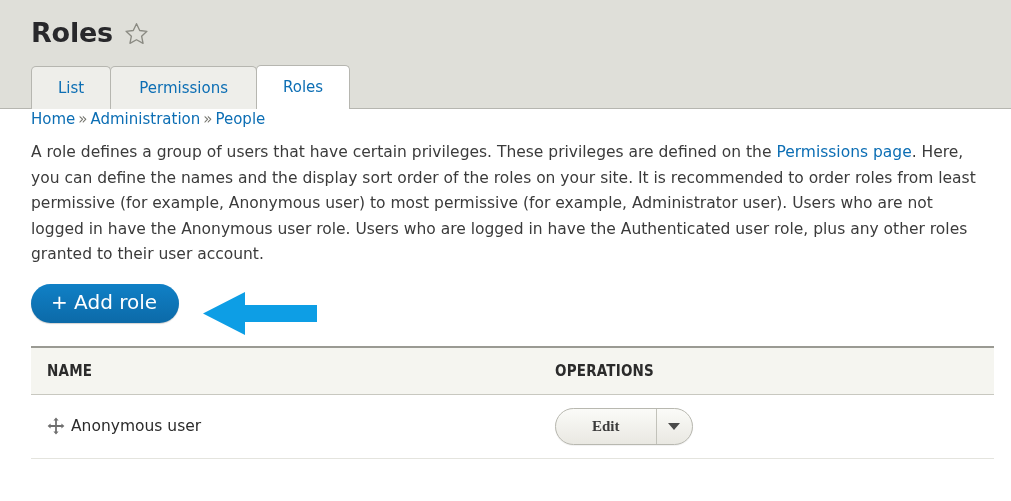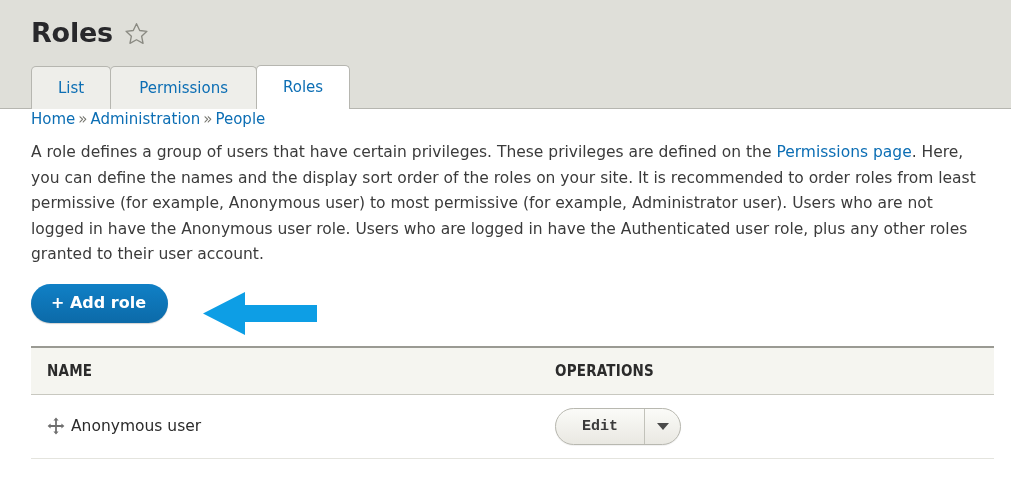--- a/index.html
+++ b/index.html
@@ -110,22 +110,22 @@
   .action-row {
     position: relative;
     height: 58px;
     margin-top: 16px;
   }
   .btn-primary {
     display: inline-block;
     background: #0f75b9;
     background-image: linear-gradient(to bottom, #1080c6, #0c6aa8);
     color: #ffffff;
-    font-size: 16px;
-    font-weight: bold;
+    font-size: 20px;
+    font-weight: normal;
     border: none;
     border-radius: 22px;
     padding: 9px 22px 11px 20px;
     cursor: pointer;
     font-family: inherit;
     line-height: 19px;
     box-shadow: 0 1px 1px rgba(0,0,0,0.18);
   }
   .arrow-annotation {
     position: absolute;
@@ -199,27 +199,27 @@
     background: #f2f1ec;
     background-image: linear-gradient(to bottom, #fbfbf8, #e9e8e2);
     overflow: hidden;
     height: 35px;
     box-shadow: 0 1px 1px rgba(0,0,0,0.06);
   }
   .split-button .sb-main {
     font-size: 15px;
     font-weight: bold;
     color: #3b3b3b;
-    padding: 0 26px;
+    padding: 0 36px;
     display: flex;
     align-items: center;
     background: transparent;
     border: none;
     cursor: pointer;
-    font-family: Liberation Mono, monospace;
+    font-family: Liberation Serif, serif;
   }
   .split-button .sb-toggle {
     border-left: 1px solid #c2c2ba;
     width: 36px;
     display: flex;
     align-items: center;
     justify-content: center;
     background: transparent;
     cursor: pointer;
     border-top: none;

